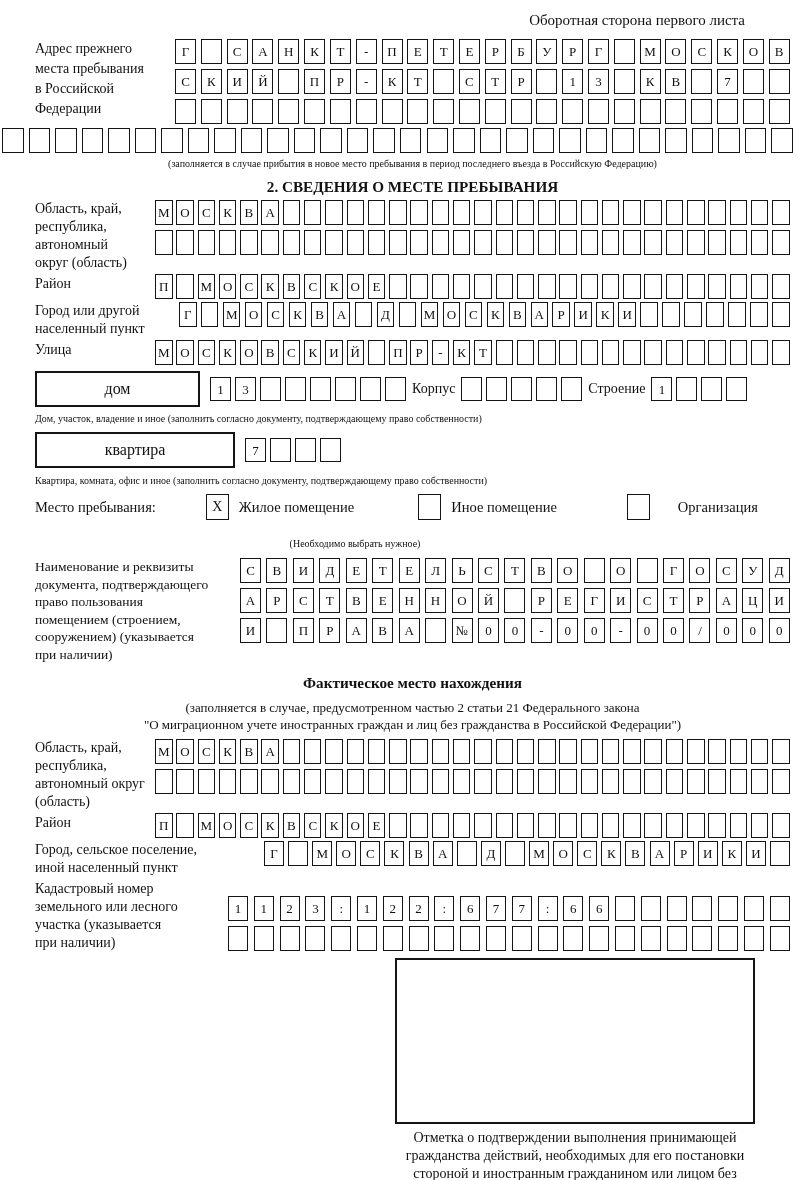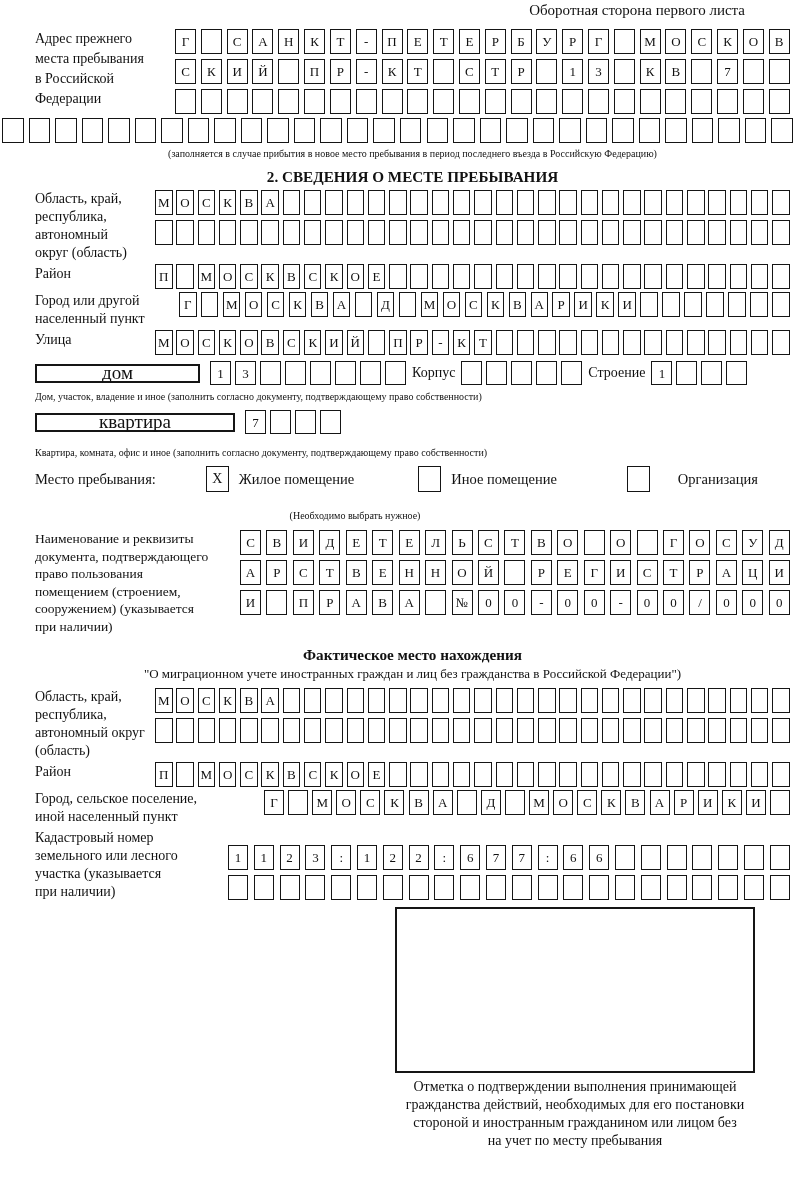--- a/index.html
+++ b/index.html
@@ -1,18 +1,18 @@
 <!DOCTYPE html>
 <html><head>
 <meta charset="utf-8">
 <style>
   html,body{margin:0;padding:0;background:#fff;}
   .page{
     position:relative;width:800px;height:1180px;box-sizing:border-box;
-    padding:2px 10px 0 35px;overflow:hidden;background:#fff;color:#111;
+    padding:12px 10px 0 35px;overflow:hidden;background:#fff;color:#111;
     font-family:"Liberation Serif","DejaVu Serif",serif;
   }
   .hdr-note{text-align:right;padding-right:45px;font-size:15px;}
   .row{display:flex;align-items:flex-start;}
   .lbl{flex:none;font-size:14px;line-height:20px;}
   .lbl-120{width:120px;}
   .lbl-140{width:140px;}
   .lbl-193{width:193px;}
   .lbl-205{width:205px;font-size:13.5px;line-height:17.5px;}
   .cellwrap{flex:1;min-width:0;}
@@ -29,22 +29,22 @@
   .g28{margin-left:24px;}
   .g28 .cell{width:17.5px;height:25px;}
   .g21 .cell{width:21px;height:25px;}
   .g22 .cell{width:20px;height:25px;}
   .caption{font-size:10px;line-height:16px;}
   .caption.center{text-align:center;}
   .sec-title{text-align:center;font-weight:bold;font-size:15.2px;line-height:20px;}
   .inline-cells{display:inline-flex;gap:4px;flex:none;}
   .inline-cells .cell{width:21px;height:24px;}
   .big-box{
-    box-sizing:border-box;border:2px solid #151515;height:19px;flex:none;
-    display:flex;align-items:center;justify-content:center;font-size:19px;
+    box-sizing:border-box;border:2px solid #151515;height:36px;flex:none;
+    display:flex;align-items:center;justify-content:center;font-size:16px;
   }
   .house-row,.apt-row{display:flex;align-items:center;}
   .mini-lbl{font-size:14px;flex:none;padding:0 6px;}
   .stay-row{display:flex;align-items:center;font-size:14.5px;gap:42px;}
   .cb{width:23px;height:26px;flex:none;font-size:14px;}
   .opt{display:flex;align-items:center;}
   .opt-label{padding-left:10px;}
   .stamp-box{box-sizing:border-box;border:2px solid #151515;width:360px;height:166px;margin-left:360px;background:#fff;}
   .stamp-caption{width:390px;margin-left:345px;text-align:center;font-size:14px;line-height:18px;}
   .notes-center{text-align:center;font-size:13px;line-height:17px;}
@@ -402,21 +402,21 @@
 
   <div class="apt-row" style="margin-top:5px;">
     <div class="big-box" style="width:200px;">квартира</div>
     <div class="inline-cells" style="margin-left:10px;">
         <span class="cell">7</span>
         <span class="cell"></span>
         <span class="cell"></span>
         <span class="cell"></span>
       </div>
   </div>
-  <div class="caption" style="margin-top:11px;">Квартира, комната, офис и иное (заполнить согласно документу, подтверждающему право собственности)</div>
+  <div class="caption" style="margin-top:5px;">Квартира, комната, офис и иное (заполнить согласно документу, подтверждающему право собственности)</div>
 
   <div class="stay-row" style="margin-top:5px;">
     <span>Место пребывания:</span>
     <span class="opt" style="margin-left:8px;">
       <span class="cell cb">X</span>
       <span class="opt-label">Жилое помещение</span>
     </span>
     <span class="opt" style="margin-left:22px;">
       <span class="cell cb"></span>
       <span class="opt-label">Иное помещение</span>
@@ -504,20 +504,21 @@
           <span class="cell">0</span>
           <span class="cell">/</span>
           <span class="cell">0</span>
           <span class="cell">0</span>
           <span class="cell">0</span>
         </div>
     </div>
   </div>
 
   <div class="sec-title" style="margin-top:10px;">Фактическое место нахождения</div>
+  <div class="notes-center" style="margin-top:6px;">(заполняется в случае, предусмотренном частью 2 статьи 21 Федерального закона</div>
   <div class="notes-center">"О миграционном учете иностранных граждан и лиц без гражданства в Российской Федерации")</div>
 
   <div class="row" style="margin-top:6px;">
     <div class="lbl lbl-120" style="line-height:18px;">
       <div>Область, край,</div>
       <div>республика,</div>
       <div>автономный округ</div>
       <div>(область)</div>
     </div>
     <div class="cellwrap">

